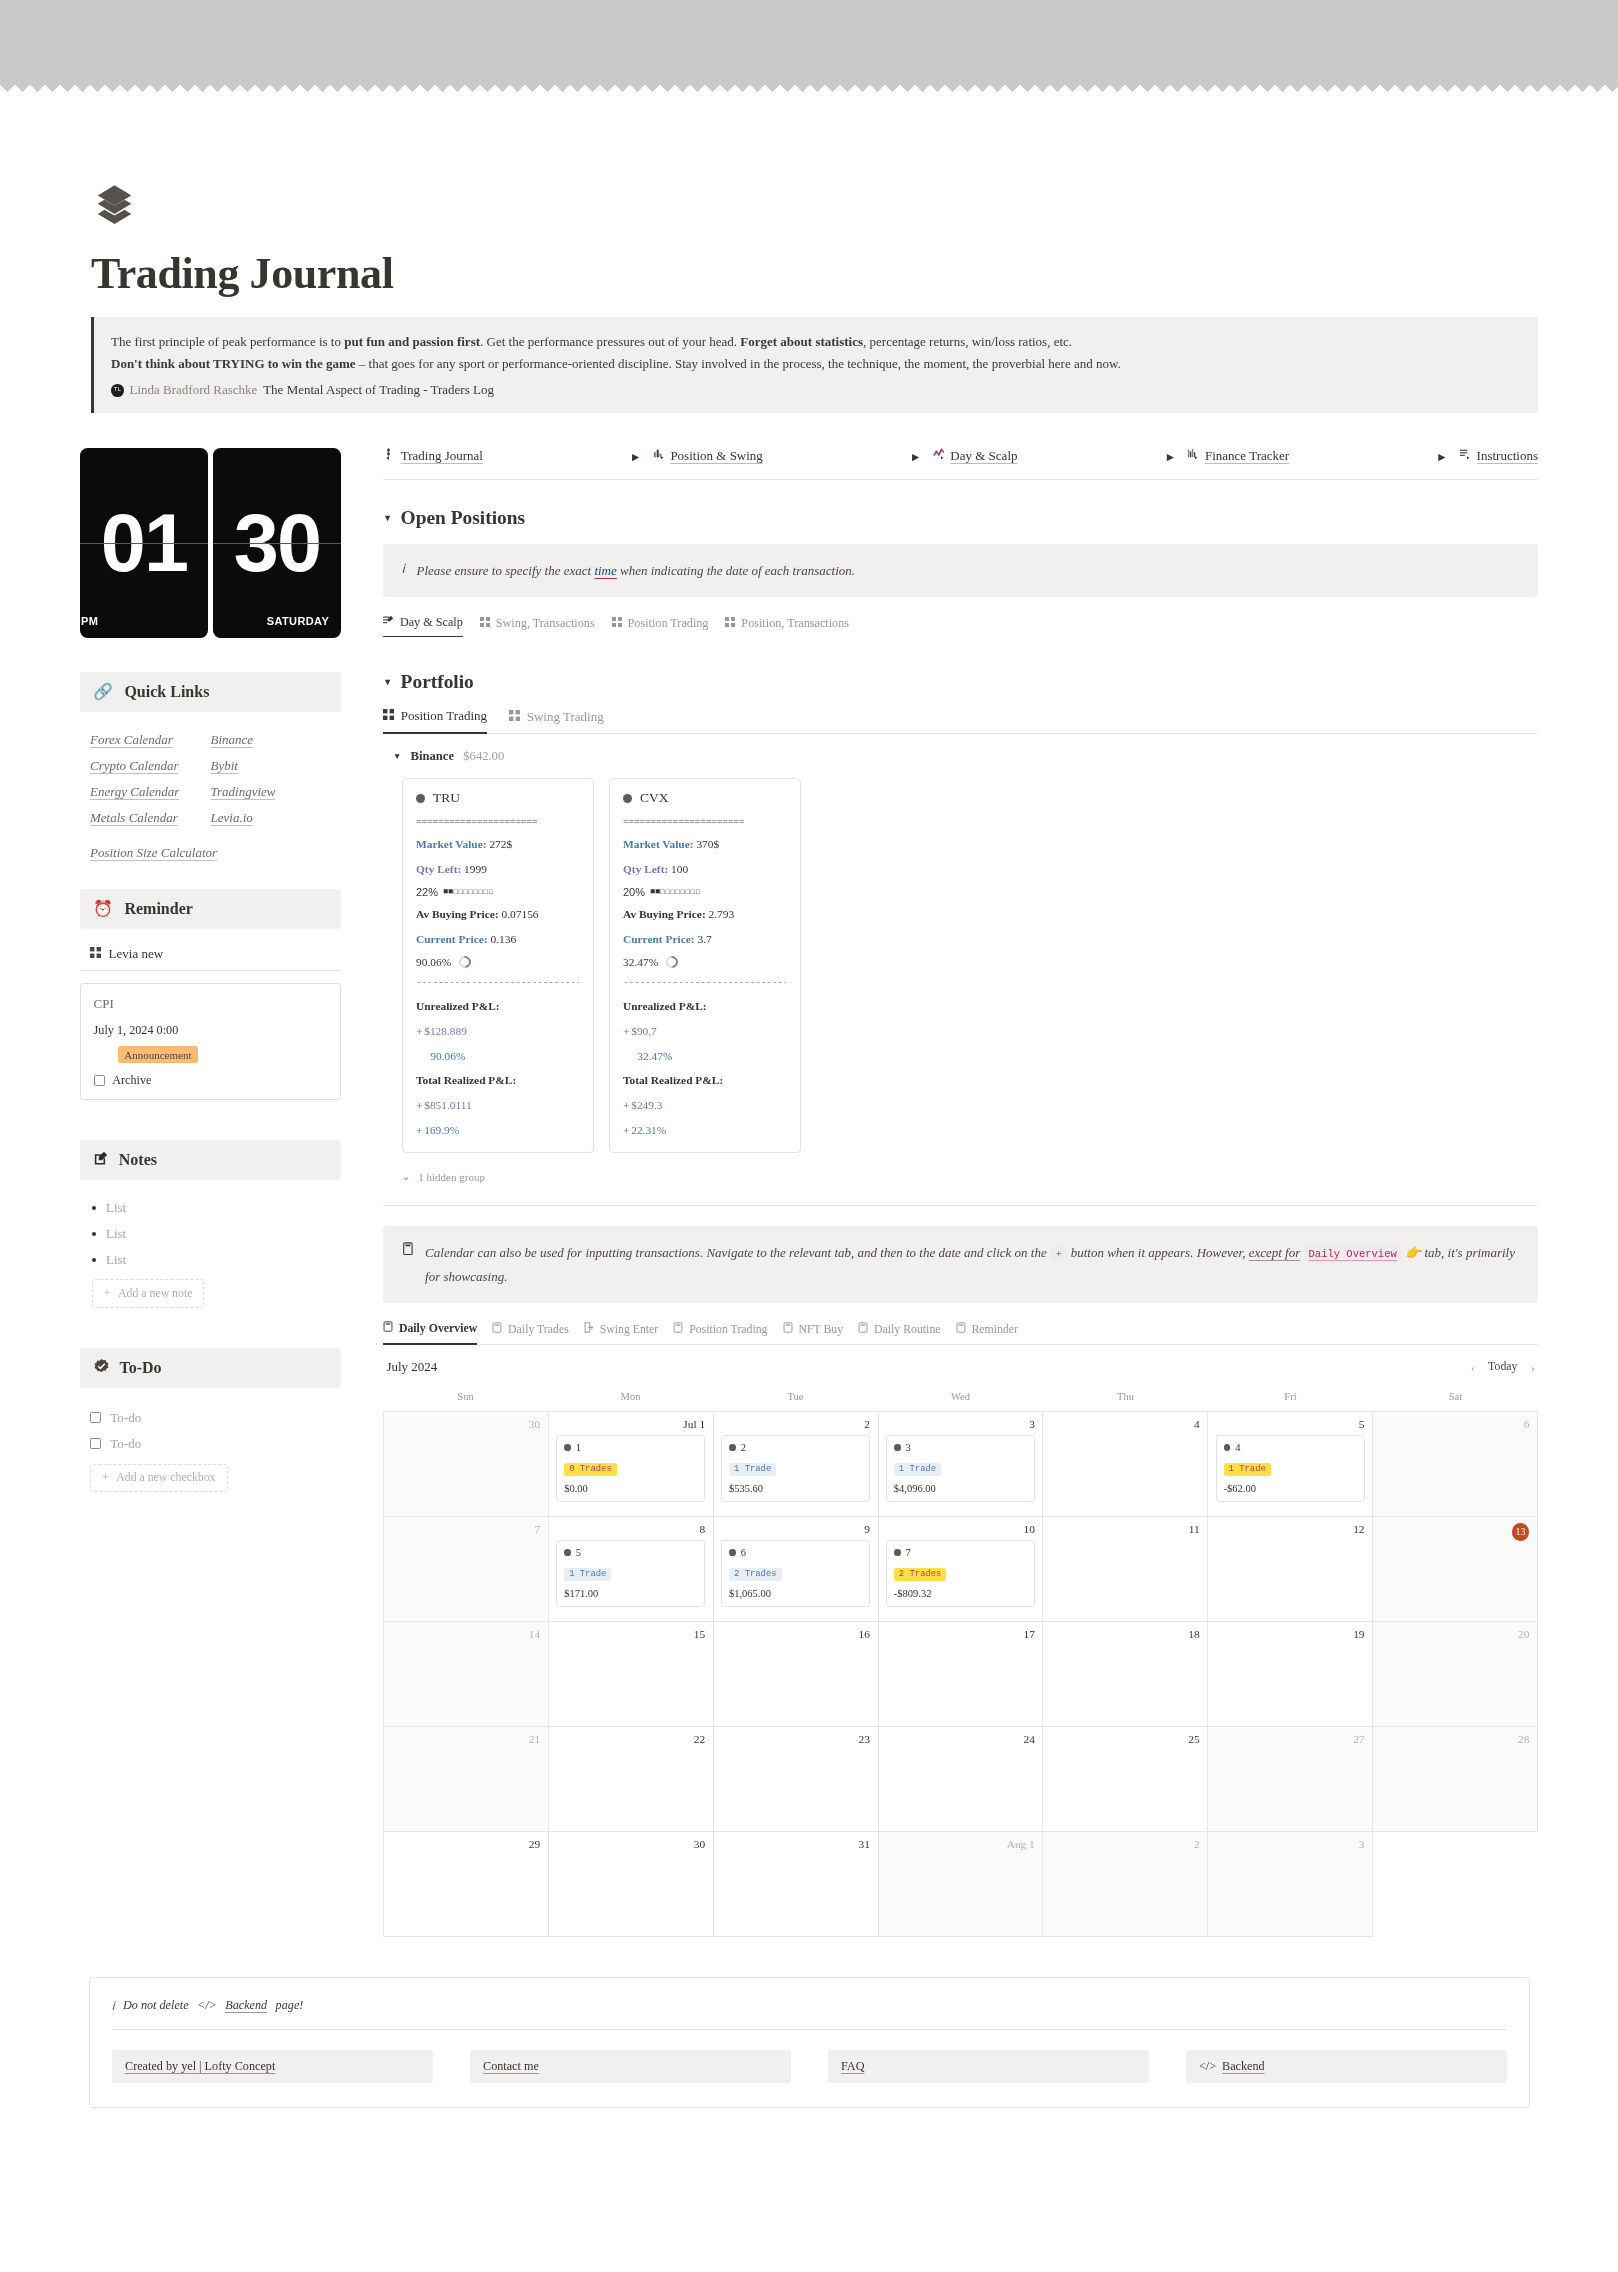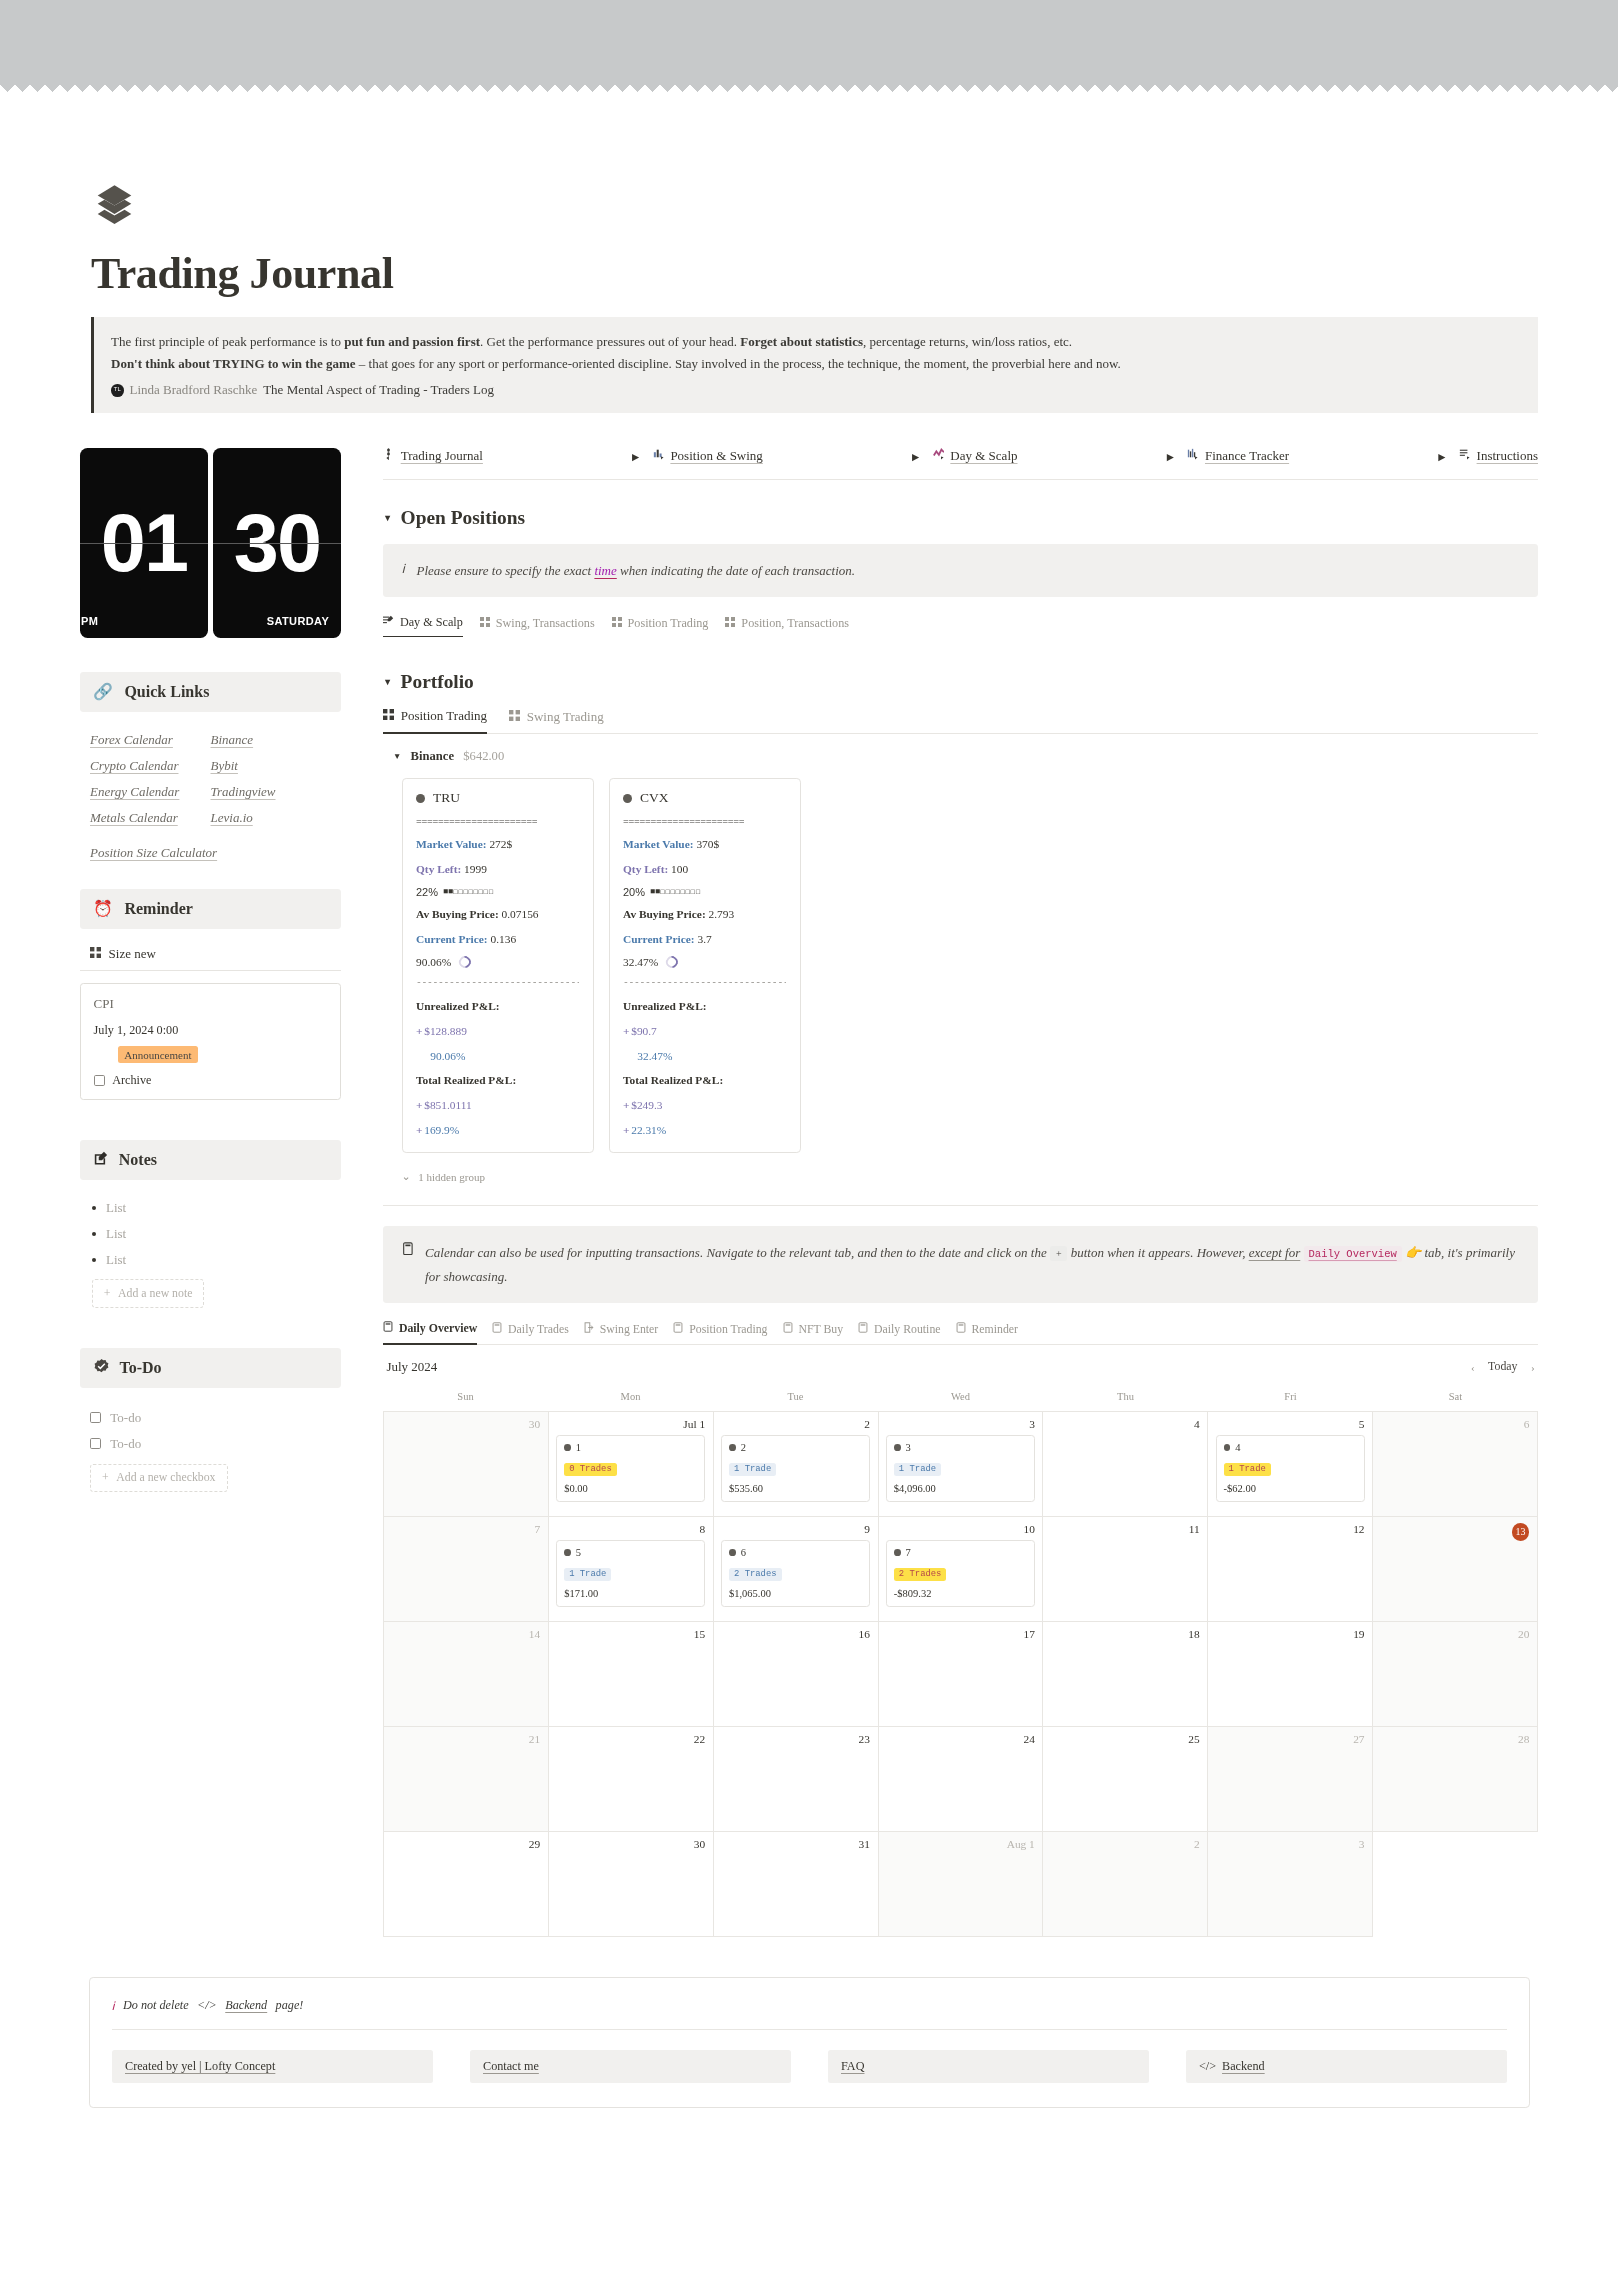--- a/index.html
+++ b/index.html
@@ -176,21 +176,21 @@
   h2.sec .tri { font-size: 9.3px; }
 
   .callout {
     background: #f1f0ee; border-radius: 3.4px;
     padding: 15px 18.5px; display: flex; gap: 11.8px;
     font-style: italic; font-size: 13px; color: #4b4843;
     line-height: 1.8; margin-bottom: 18.5px;
   }
   .callout .ico { font-size: 12.6px; flex: 0 0 auto; line-height: 1.7; }
   .callout .hl {
-    color: #a21caf; text-decoration: underline;
+    color: #0c4a6e; text-decoration: underline;
     text-decoration-color: #b5275e; text-underline-offset: 2.5px;
   }
   .kbd {
     background: #ececea; border-radius: 2.5px; padding: 1.7px 5.9px;
     font-size: 10px; font-style: normal; color: #4b4843;
   }
   .codechip {
     background: #f2e9ec; color: #b5275e;
     font-family: "Liberation Mono", monospace; font-size: 10.5px;
     padding: 1.7px 5px; border-radius: 2.5px; font-style: normal;
@@ -418,21 +418,21 @@
       </div>
       <div class="click-new">
         <span>
           <svg width="11" height="11" viewBox="0 0 14 14">
                 <rect x="0" y="0" width="5.6" height="5.6" fill="#4a4742"></rect>
                 <rect x="8.4" y="0" width="5.6" height="5.6" fill="#4a4742"></rect>
                 <rect x="0" y="8.4" width="5.6" height="5.6" fill="#4a4742"></rect>
                 <rect x="8.4" y="8.4" width="5.6" height="5.6" fill="#4a4742"></rect>
               </svg>
         </span>
-        <span>Size new</span>
+        <span>Levia new</span>
       </div>
       <div class="reminder-card">
         <div class="rtitle">CPI</div>
         <div class="rdate">July 1, 2024 0:00</div>
         <span class="tag-pill">Announcement</span>
         <div class="chk-row">
           <span class="chkbox"></span>
           <span>Archive</span>
         </div>
       </div>

